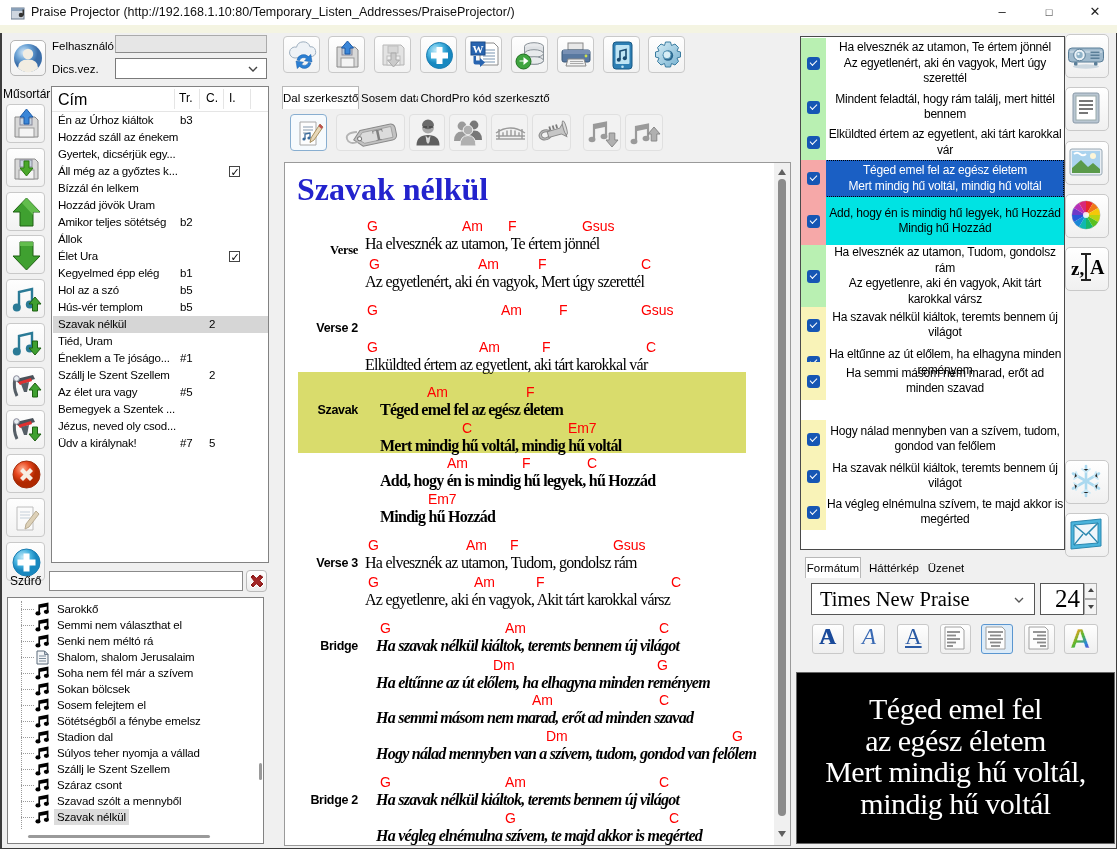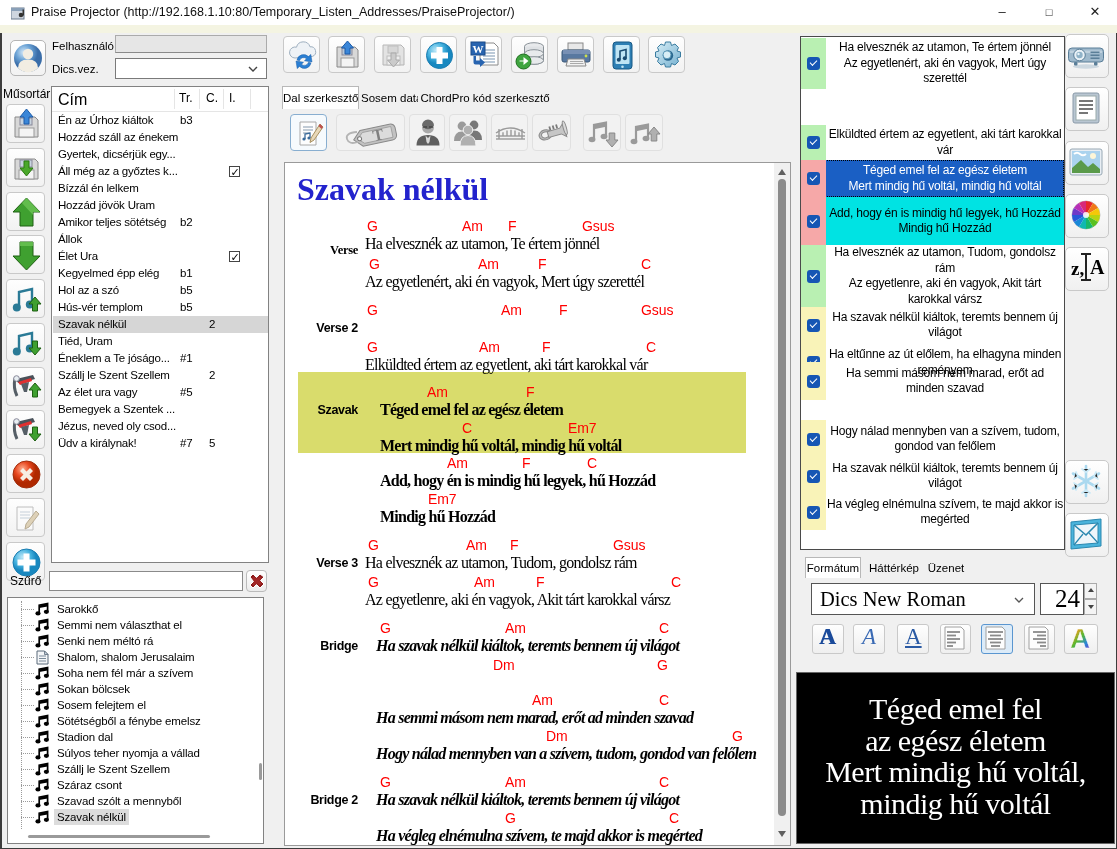--- a/index.html
+++ b/index.html
@@ -568,36 +568,42 @@
   <div class="lyr" style="top:238px;left:95px;font-weight:bold;">Téged emel fel az egész életem</div>
   <div class="slabel" style="top:240px;left:3px;">Szavak</div>
   <div class="lyr" style="top:274px;left:95px;font-weight:bold;">Mert mindig hű voltál, mindig hű voltál</div>
   <div class="lyr" style="top:309px;left:95px;font-weight:bold;">Add, hogy én is mindig hű legyek, hű Hozzád</div>
   <div class="lyr" style="top:345px;left:95px;font-weight:bold;">Mindig hű Hozzád</div>
   <div class="lyr" style="top:391px;left:80px;">Ha elvesznék az utamon, Tudom, gondolsz rám</div>
   <div class="slabel" style="top:393px;left:3px;">Verse 3</div>
   <div class="lyr" style="top:428px;left:80px;">Az egyetlenre, aki én vagyok, Akit tárt karokkal vársz</div>
   <div class="lyr" style="top:474px;left:91px;font-weight:bold;font-style:italic;">Ha szavak nélkül kiáltok, teremts bennem új világot</div>
   <div class="slabel" style="top:476px;left:3px;">Bridge</div>
+  <div class="lyr" style="top:511px;left:91px;font-weight:bold;font-style:italic;">Ha eltűnne az út előlem, ha elhagyna minden reményem</div>
   <div class="lyr" style="top:546px;left:91px;font-weight:bold;font-style:italic;">Ha semmi másom nem marad, erőt ad minden szavad</div>
   <div class="lyr" style="top:582px;left:91px;font-weight:bold;font-style:italic;">Hogy nálad mennyben van a szívem, tudom, gondod van felőlem</div>
   <div class="lyr" style="top:628px;left:91px;font-weight:bold;font-style:italic;">Ha szavak nélkül kiáltok, teremts bennem új világot</div>
   <div class="slabel" style="top:630px;left:3px;">Bridge 2</div>
   <div class="lyr" style="top:664px;left:91px;font-weight:bold;font-style:italic;">Ha végleg elnémulna szívem, te majd akkor is megérted</div>
   <div class="sbtrack" style="left:489px;top:0;width:16px;height:682px;"></div>
   <div class="abs" style="left:493px;top:6px;width:0;height:0;border-left:4.5px solid transparent;border-right:4.5px solid transparent;border-bottom:6px solid #606060;"></div>
   <div class="sbthumb" style="left:493px;top:16px;width:8px;height:637px;"></div>
   <div class="abs" style="left:493px;top:668px;width:0;height:0;border-left:4.5px solid transparent;border-right:4.5px solid transparent;border-top:6px solid #606060;"></div>
 </div>
 
 <div class="panel" style="left:800px;top:36px;width:265px;height:514px;border-color:#4a4a4a;" id="rightlist">
   <div class="ritem" style="top:1px;height:51px;left:0;">
       <div class="rstrip" style="background:#b9f0b2;"></div>
       <div class="rcheck"></div>
       <div class="rtext" style="">Ha elvesznék az utamon, Te értem jönnél<br>Az egyetlenért, aki én vagyok, Mert úgy<br>szerettél</div>
+    </div>
+  <div class="ritem" style="top:52px;height:36px;left:0;">
+      <div class="rstrip" style="background:#b9f0b2;"></div>
+      <div class="rcheck"></div>
+      <div class="rtext" style="">Mindent feladtál, hogy rám találj, mert hittél<br>bennem</div>
     </div>
   <div class="ritem" style="top:88px;height:35px;left:0;">
       <div class="rstrip" style="background:#b9f0b2;"></div>
       <div class="rcheck"></div>
       <div class="rtext" style="">Elküldted értem az egyetlent, aki tárt karokkal<br>vár</div>
     </div>
   <div class="ritem" style="top:123px;height:37px;background:#1a5fc4;outline:1px dotted #000;outline-offset:-1px;left:0;">
       <div class="rstrip" style="background:#f6a8a8;"></div>
       <div class="rcheck"></div>
       <div class="rtext" style="color:#fff;">Téged emel fel az egész életem<br>Mert mindig hű voltál, mindig hű voltál</div>
@@ -732,21 +738,21 @@
     <path d="M8 11 L32 9 L32 29 L8 31 Z" fill="#eef6fa" stroke="#2a88b0"></path>
     <path d="M8 11 L20 21 L32 9" fill="none" stroke="#2a88b0" stroke-width="1.6"></path>
     <path d="M8 31 L17 20 M32 29 L23 19" stroke="#2a88b0" stroke-width="1.2"></path>
   </svg>
 </div>
 
 <div class="tab active" style="left:805px;top:557px;width:56px;height:21px;line-height:20px;border-color:#b8b8b8;">Formátum</div>
 <div class="tab" style="left:866px;top:559px;width:56px;height:19px;line-height:18px;border:none;">Háttérkép</div>
 <div class="tab" style="left:926px;top:559px;width:40px;height:19px;line-height:18px;border:none;">Üzenet</div>
 <div class="combo" style="left:811px;top:583px;width:224px;height:32px;border-color:#555;">
-  <div class="abs" style="left:8px;top:4px;font-size:20.5px;font-family:'Liberation Serif',serif;">Dics New Roman</div>
+  <div class="abs" style="left:8px;top:4px;font-size:20.5px;font-family:'Liberation Serif',serif;">Times New Praise</div>
   <svg style="position:absolute;right:10px;top:13px" width="10" height="7">
       <path d="M1 1 L5 5 L9 1" stroke="#555" stroke-width="1.3" fill="none"></path>
     </svg>
 </div>
 <div class="combo" style="left:1040px;top:583px;width:44px;height:32px;border-color:#555;">
   <div class="abs" style="right:3px;top:1px;font-size:25px;font-family:'Liberation Serif',serif;">24</div>
 </div>
 <div class="abs" style="left:1084px;top:583px;width:13px;height:32px;">
   <div class="abs" style="left:0;top:0;width:13px;height:16px;background:#f4f4f4;border:1px solid #aaa;"></div>
   <div class="abs" style="left:0;top:16px;width:13px;height:16px;background:#f4f4f4;border:1px solid #aaa;"></div>

